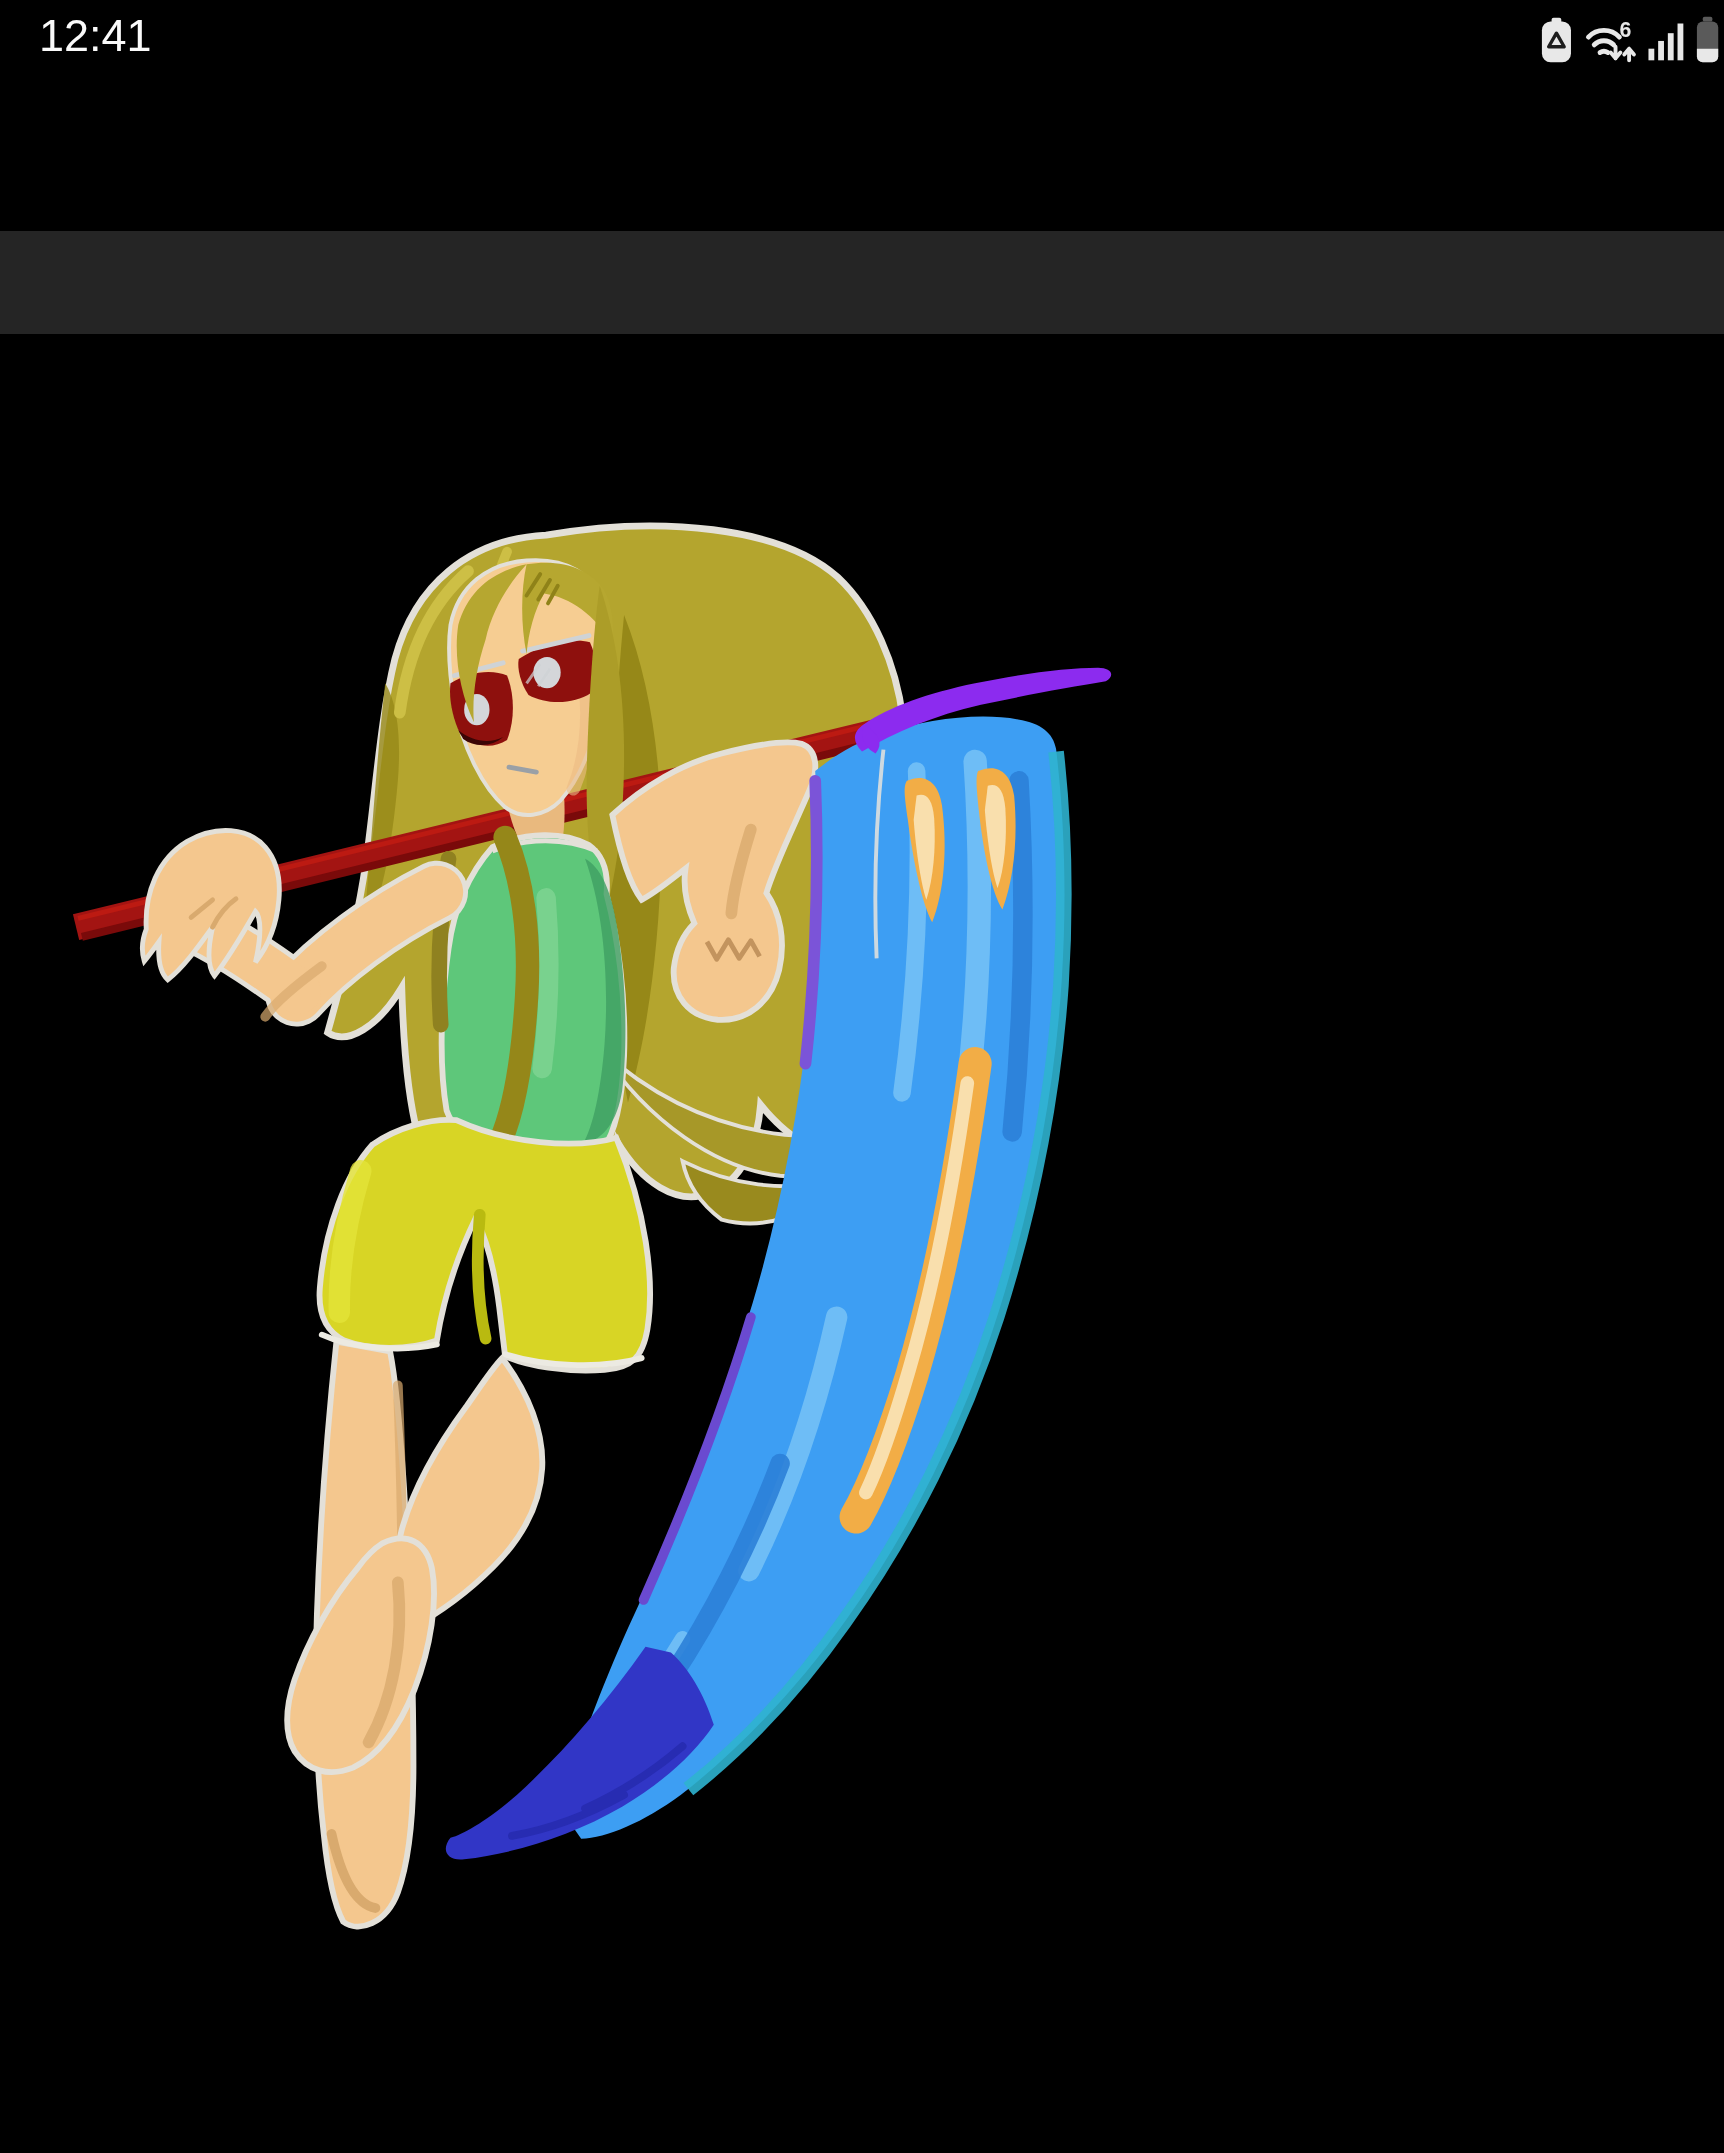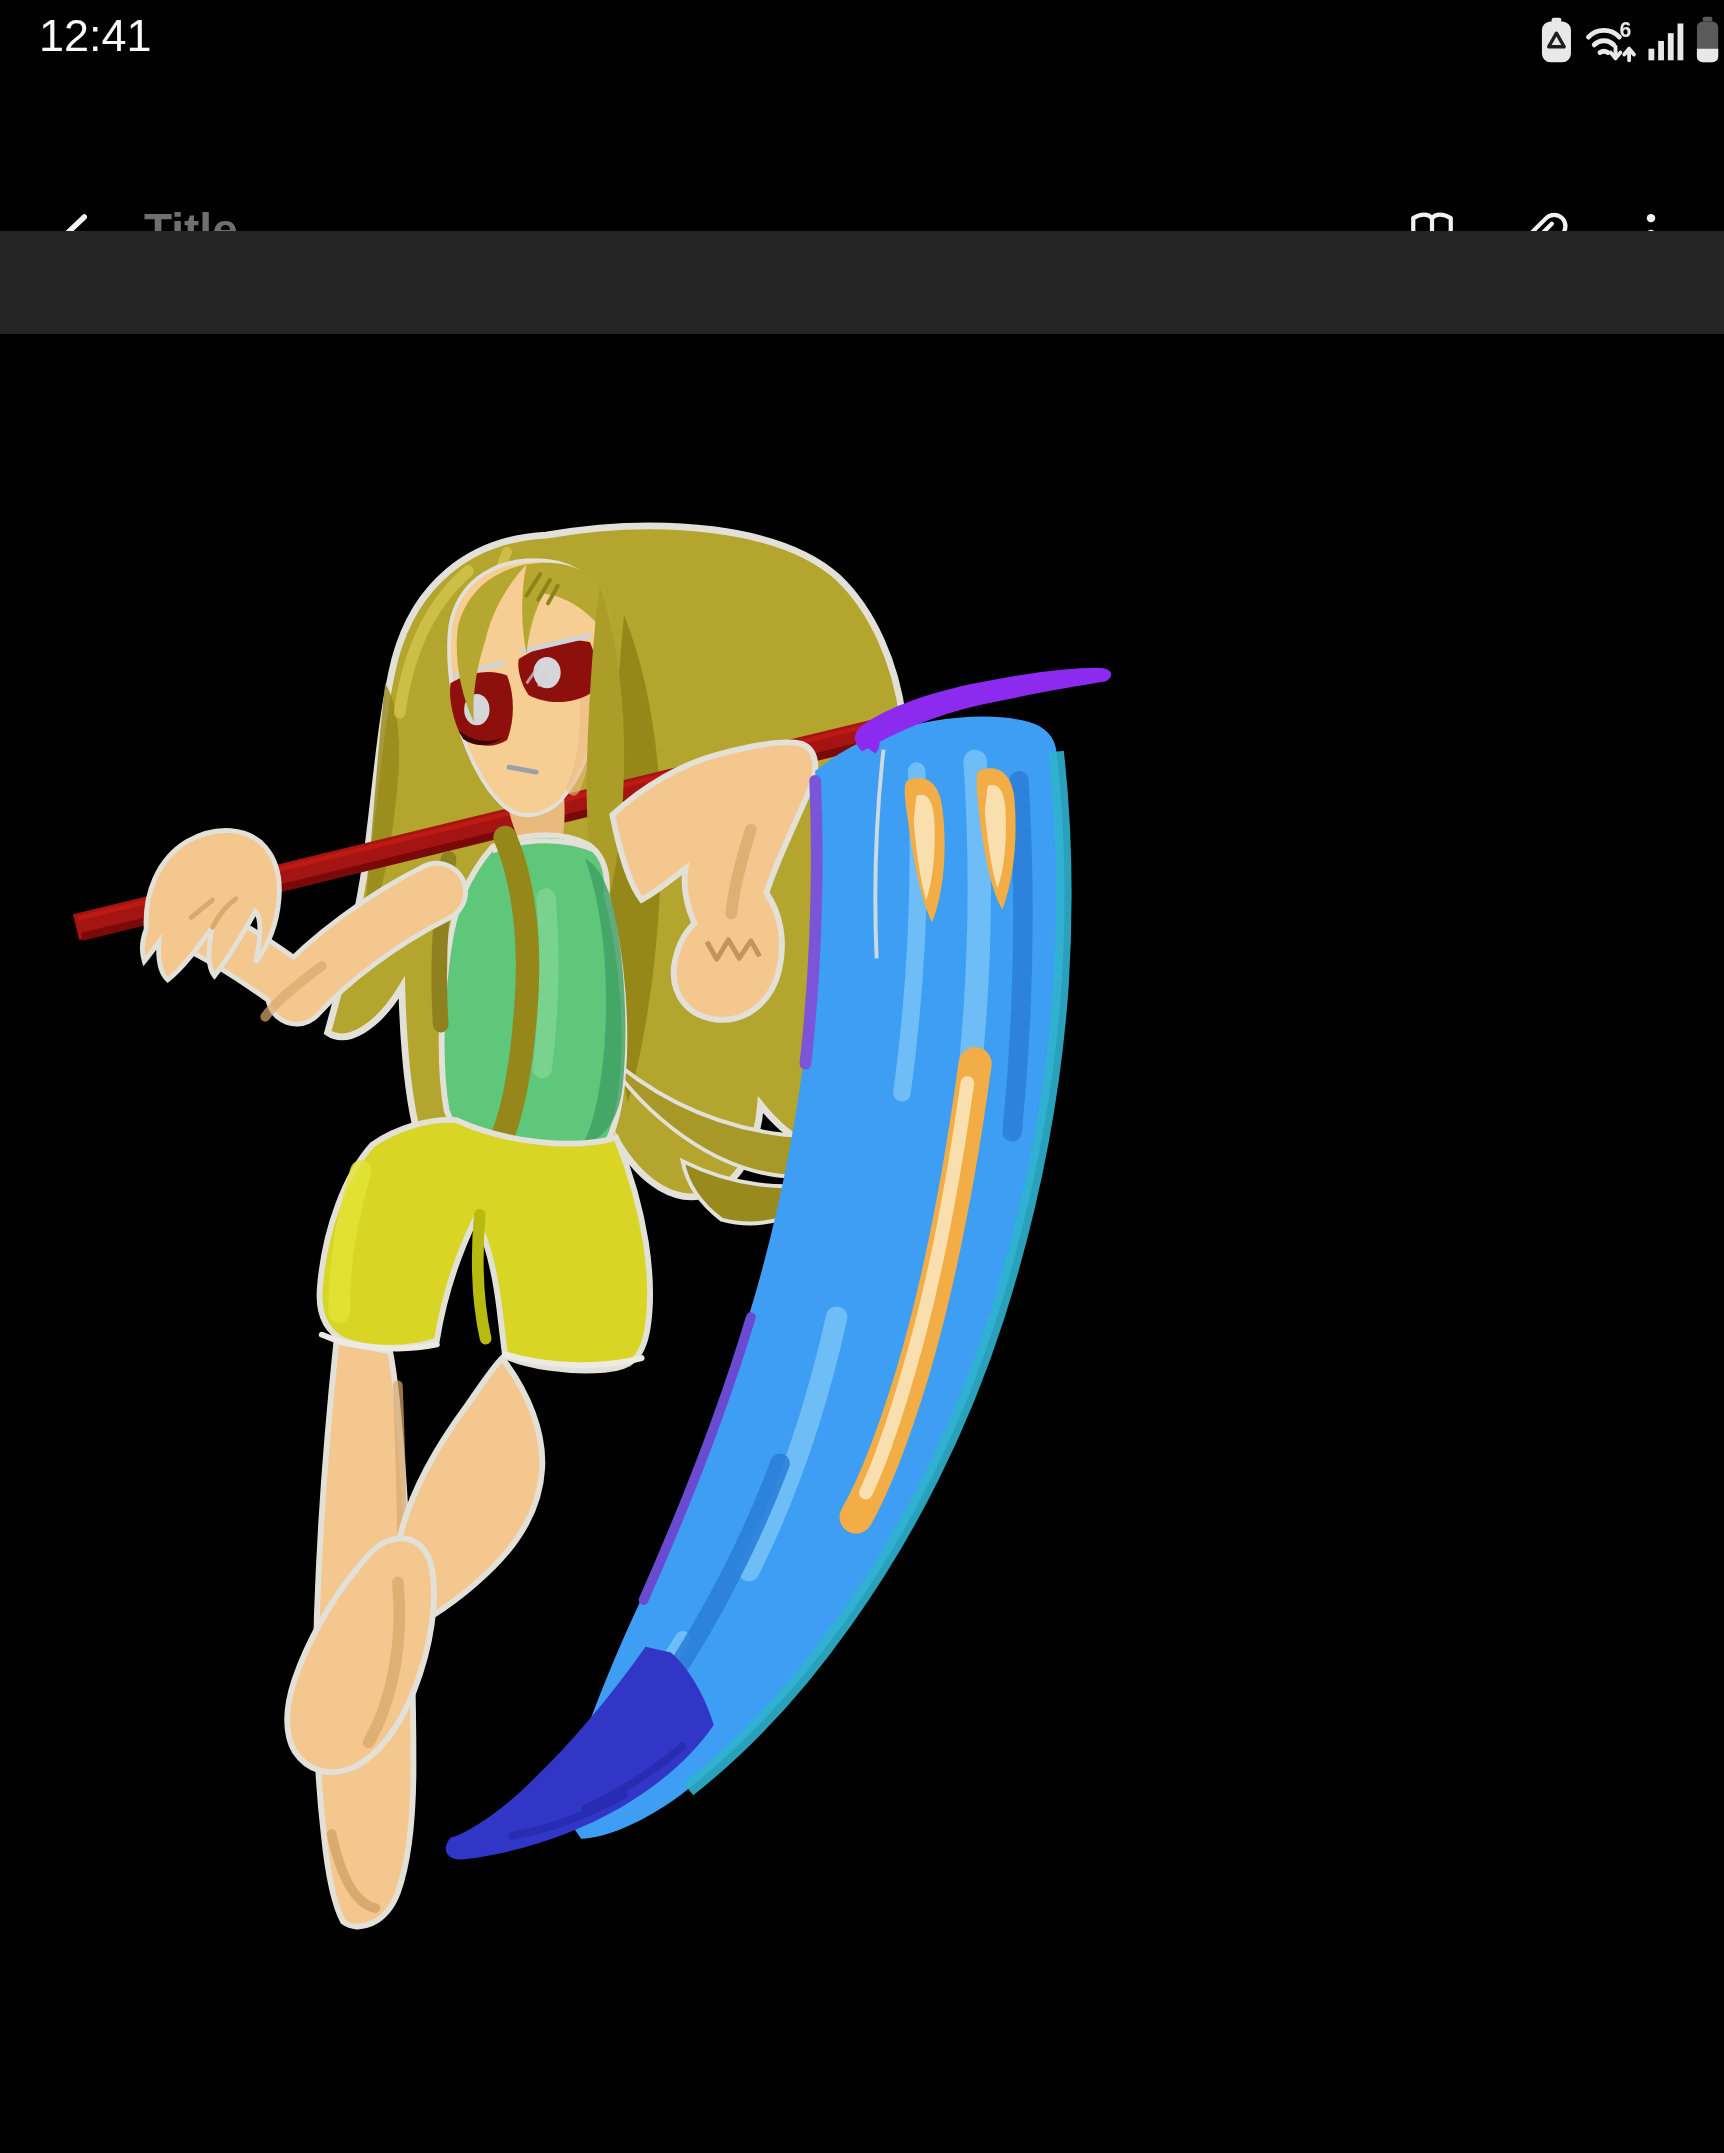--- a/index.html
+++ b/index.html
@@ -53,39 +53,20 @@
         <rect x="168" y="16" width="6" height="38" fill="#e8e8e8"></rect>
       </g>
       <g>
         <rect x="188" y="14" width="22" height="42" rx="6" fill="#5a5a5a"></rect>
         <path d="M188,42 h22 v8 a6,6 0 0 1 -6,6 h-10 a6,6 0 0 1 -6,-6 Z" fill="#e8e8e8"></path>
         <rect x="194" y="9" width="10" height="5" rx="2" fill="#5a5a5a"></rect>
       </g>
     </svg>
   </div>
 
-  <div class="header">
-    <svg class="back" width="47" height="57" viewBox="0 0 48 58">
-      <path d="M34,8 L12,29 L34,50" fill="none" stroke="#f2f2f2" stroke-width="5.5" stroke-linecap="round" stroke-linejoin="round"></path>
-    </svg>
-    <div class="title">Title</div>
-    <svg class="hicon" style="left:1402px" width="60" height="60" viewBox="0 0 64 64">
-      <path d="M12,14 C20,9 28,9 32,14 C36,9 44,9 52,14 L52,50 C44,45 36,45 32,50 C28,45 20,45 12,50 Z M32,14 L32,50" fill="none" stroke="#f2f2f2" stroke-width="4.5" stroke-linejoin="round"></path>
-    </svg>
-    <svg class="hicon" style="left:1519px" width="60" height="60" viewBox="0 0 64 64">
-      <path d="M46,14 a12,12 0 0 0 -17,0 L15,28 a16,16 0 0 0 23,23 L55,34 M46,14 a12,12 0 0 1 0,17 L30,47 a8,8 0 0 1 -11,-11 L35,20" fill="none" stroke="#f2f2f2" stroke-width="4.5" stroke-linecap="round"></path>
-    </svg>
-    <svg class="hicon" style="left:1621px" width="60" height="60" viewBox="0 0 64 64">
-      <g fill="#f2f2f2">
-        <circle cx="32" cy="14" r="4.5"></circle>
-          <circle cx="32" cy="31" r="4.5"></circle>
-          <circle cx="32" cy="48" r="4.5"></circle>
-      </g>
-    </svg>
-  </div>
 
   <div class="toolbar">
     <svg class="tbtn" style="left:34px" viewBox="0 0 64 64">
       <g stroke="#e8e8e8" fill="none">
         <rect x="8" y="12" width="48" height="42" rx="10" stroke-width="4.5"></rect>
         <g fill="#e8e8e8" stroke="none">
           <circle cx="18" cy="25" r="2.6"></circle>
             <circle cx="27" cy="25" r="2.6"></circle>
             <circle cx="36" cy="25" r="2.6"></circle>
             <circle cx="45" cy="25" r="2.6"></circle>

